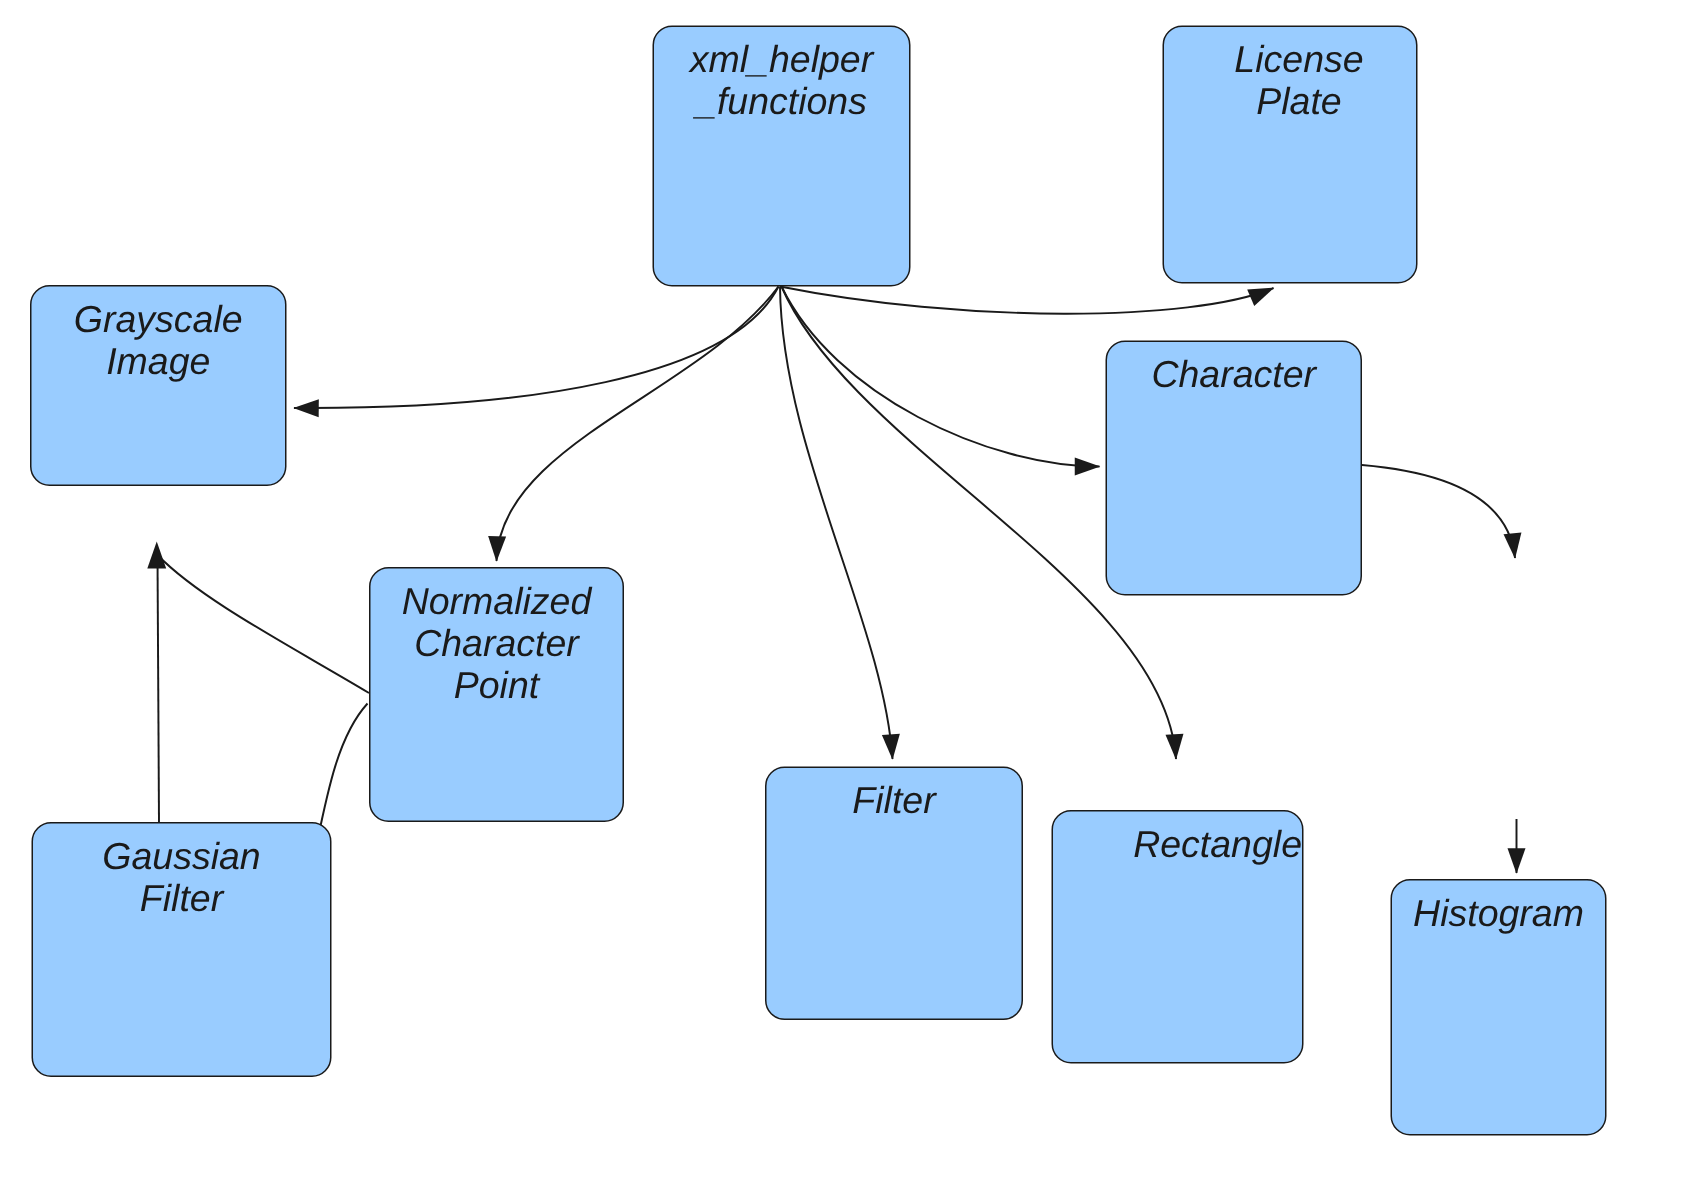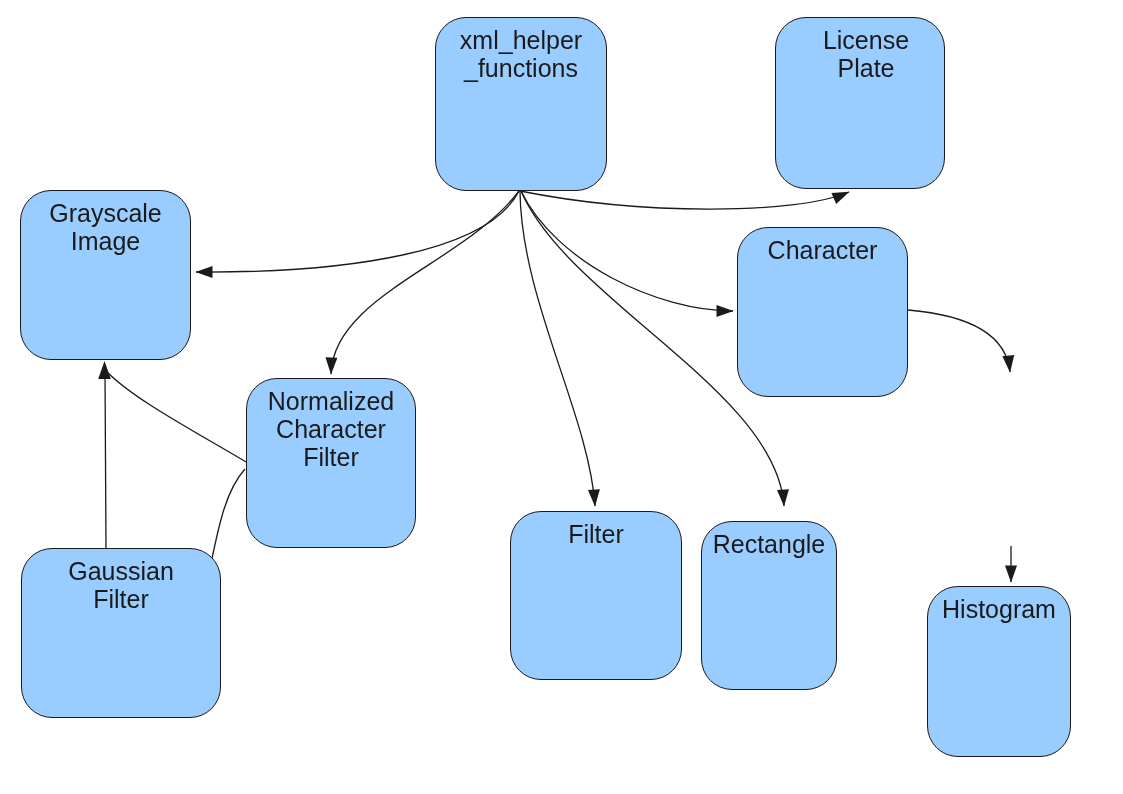--- a/index.html
+++ b/index.html
@@ -27,40 +27,41 @@
   .edge {
     fill: none;
     stroke: var(--edge);
     stroke-width: 1.3px;
   }
   .arrowhead-fixed { fill: var(--edge); }
   .node {
     position: absolute;
     background: var(--node-fill);
     border: 1.4px solid var(--node-border);
-    border-radius: 31px;
+    border-radius: 13px;
     color: var(--text);
     font-size: 25px;
     line-height: 28px;
     text-align: center;
     padding-top: 8px;
+    font-style: italic;
   }
   .node-label {
     display: block;
     white-space: pre-line;
   }
   
   #n-xml        { left: 435px; top: 17px;  width: 172px; height: 174px; }
   #n-license    { left: 775px; top: 17px;  width: 170px; height: 172px; padding-left: 12px; }
-  #n-grayscale  { left: 20px;  top: 190px; width: 171px; height: 170px; }
+  #n-grayscale  { left: 20px;  top: 190px; width: 171px; height: 134px; }
   #n-character  { left: 737px; top: 227px; width: 171px; height: 170px; }
   #n-normalized { left: 246px; top: 378px; width: 170px; height: 170px; }
   #n-lbp        { left: 927px; top: 376px; width: 170px; height: 170px; }
   #n-point      { left: 510px; top: 511px; width: 172px; height: 169px; }
-  #n-rectangle  { left: 701px; top: 521px; width: 136px; height: 169px; }
+  #n-rectangle  { left: 701px; top: 540px; width: 168px; height: 169px; text-align: right; }
   #n-gaussian   { left: 21px;  top: 548px; width: 200px; height: 170px; }
   #n-histogram  { left: 927px; top: 586px; width: 144px; height: 171px; }
 </style>
 </head>
 <body>
 
 <div class="canvas">
 
   <svg class="edges" viewBox="0 0 1123 794" xmlns="http://www.w3.org/2000/svg">
     <defs>
@@ -94,21 +95,21 @@
   <div class="node" id="n-grayscale">
     <span class="node-label">Grayscale
 Image</span>
   </div>
   <div class="node" id="n-character">
     <span class="node-label">Character</span>
   </div>
   <div class="node" id="n-normalized">
     <span class="node-label">Normalized
 Character
-Filter</span>
+Point</span>
   </div>
   <div class="node" id="n-point">
     <span class="node-label">Filter</span>
   </div>
   <div class="node" id="n-rectangle">
     <span class="node-label">Rectangle</span>
   </div>
   <div class="node" id="n-gaussian">
     <span class="node-label">Gaussian
 Filter</span>

